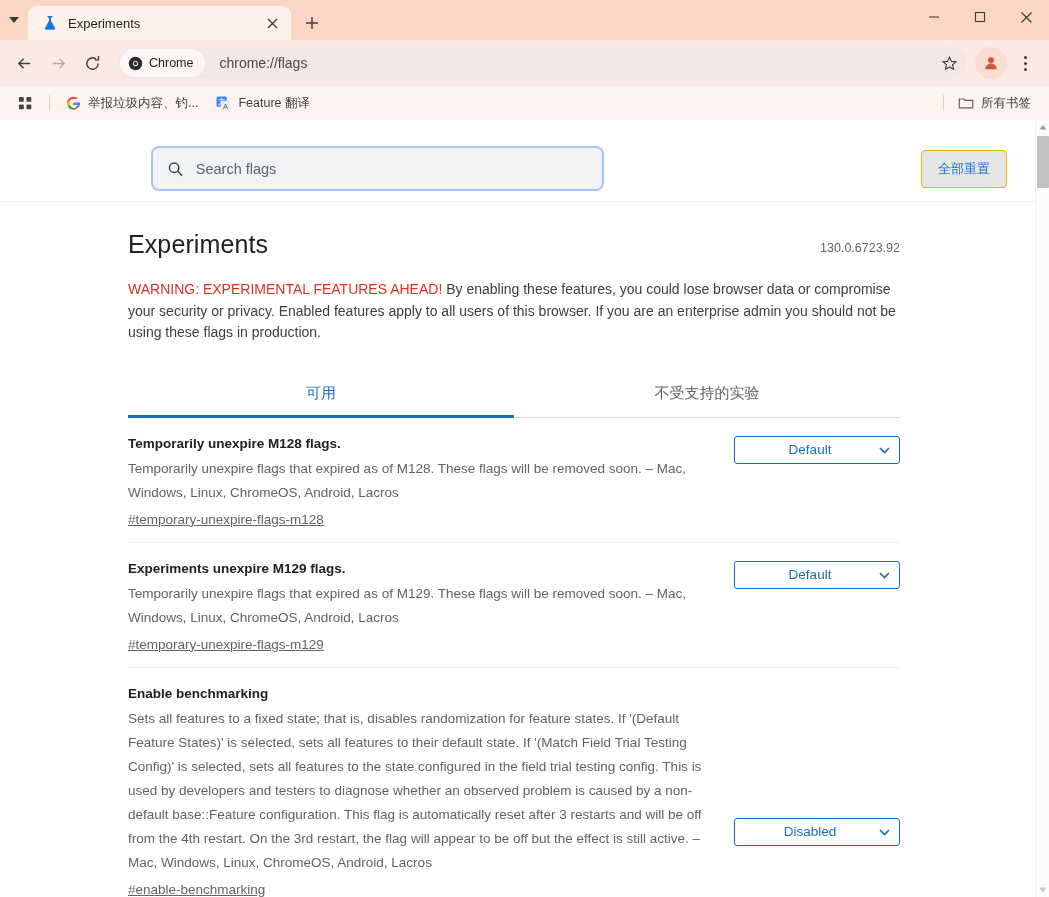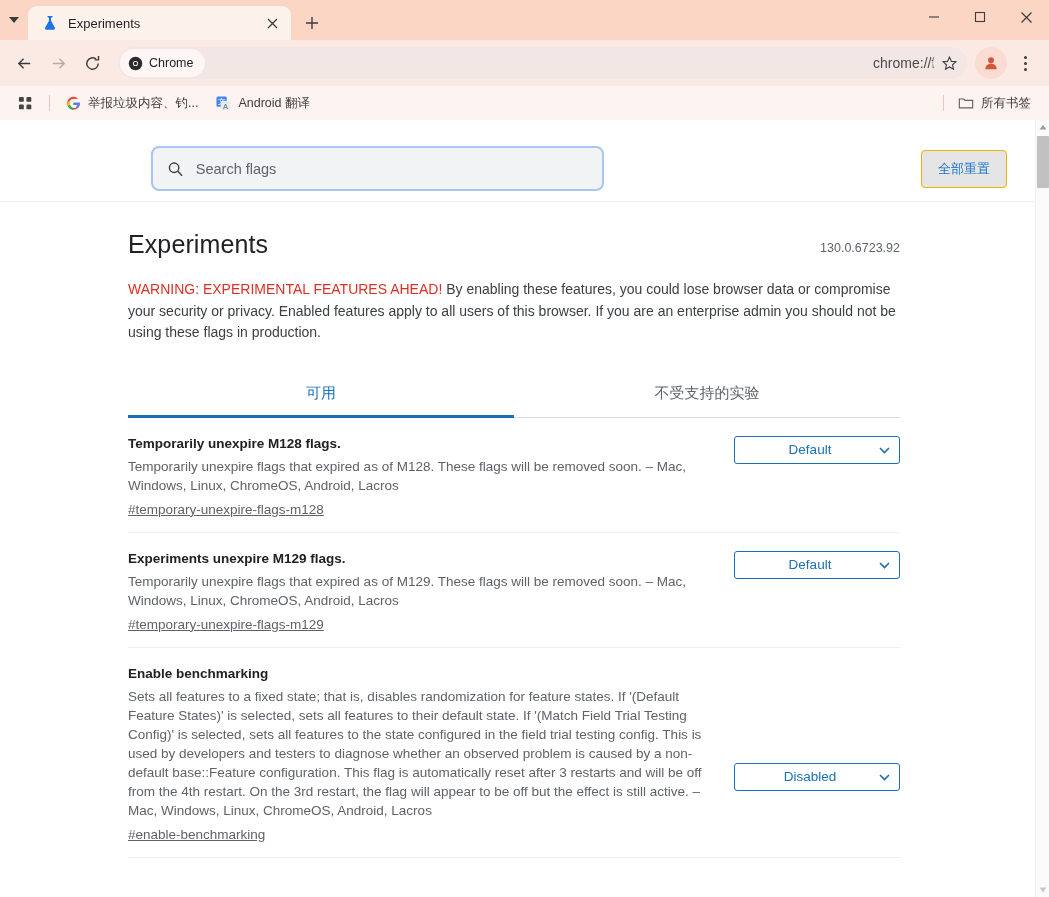--- a/index.html
+++ b/index.html
@@ -82,21 +82,20 @@
   }
   .omnibox {
     flex: 1;
     height: 32px;
     background: #f2e7e4;
     border-radius: 16px;
     display: flex; align-items: center;
     margin: 0 6px 0 8px;
     padding-right: 6px;
     position: relative;
-    justify-content: space-between;
   }
   .chrome-chip {
     height: 28px;
     background: #fdf6f4;
     border-radius: 14px;
     display: flex; align-items: center;
     gap: 6px;
     padding: 0 12px 0 8px;
     margin-left: 2px;
   }
@@ -274,21 +273,21 @@
   }
   .flag-main { flex: 1; min-width: 0; }
   .flag-name {
     font-size: 13.5px;
     font-weight: bold;
     color: #202124;
     margin-bottom: 6px;
   }
   .flag-desc {
     font-size: 13.5px;
-    line-height: 19px;
+    line-height: 24px;
     color: #5f6368;
     width: 592px;
   }
   .flag-link {
     display: inline-block;
     margin-top: 7px;
     font-size: 13.5px;
     color: #5f6368;
     text-decoration: underline;
   }
@@ -461,21 +460,21 @@
     <span class="lbl">举报垃圾内容、钓...</span>
   </div>
 
   <div class="bm-item">
     <svg width="15" height="15" viewBox="0 0 16 16">
       <rect x="0.5" y="0.5" width="11" height="11" rx="1.6" fill="#4285f4"></rect>
       <text x="6" y="9" font-size="8" fill="#ffffff" text-anchor="middle" font-family="Liberation Sans, sans-serif">文</text>
       <rect x="5" y="5" width="10.5" height="10.5" rx="1.6" fill="#e8eaed"></rect>
       <text x="10.2" y="13.6" font-size="8" fill="#5f6368" text-anchor="middle" font-family="Liberation Sans, sans-serif">A</text>
     </svg>
-    <span class="lbl">Android 翻译</span>
+    <span class="lbl">Feature 翻译</span>
   </div>
 
   <div class="bm-right">
     <div class="bm-sep"></div>
     <div class="bm-item">
       <svg width="16" height="16" viewBox="0 0 18 16">
         <path d="M1.5 3.5h5l1.4 1.6h8.6v8.4H1.5z" fill="none" stroke="#5f6368" stroke-width="1.3"></path>
       </svg>
       <span class="lbl">所有书签</span>
     </div>

